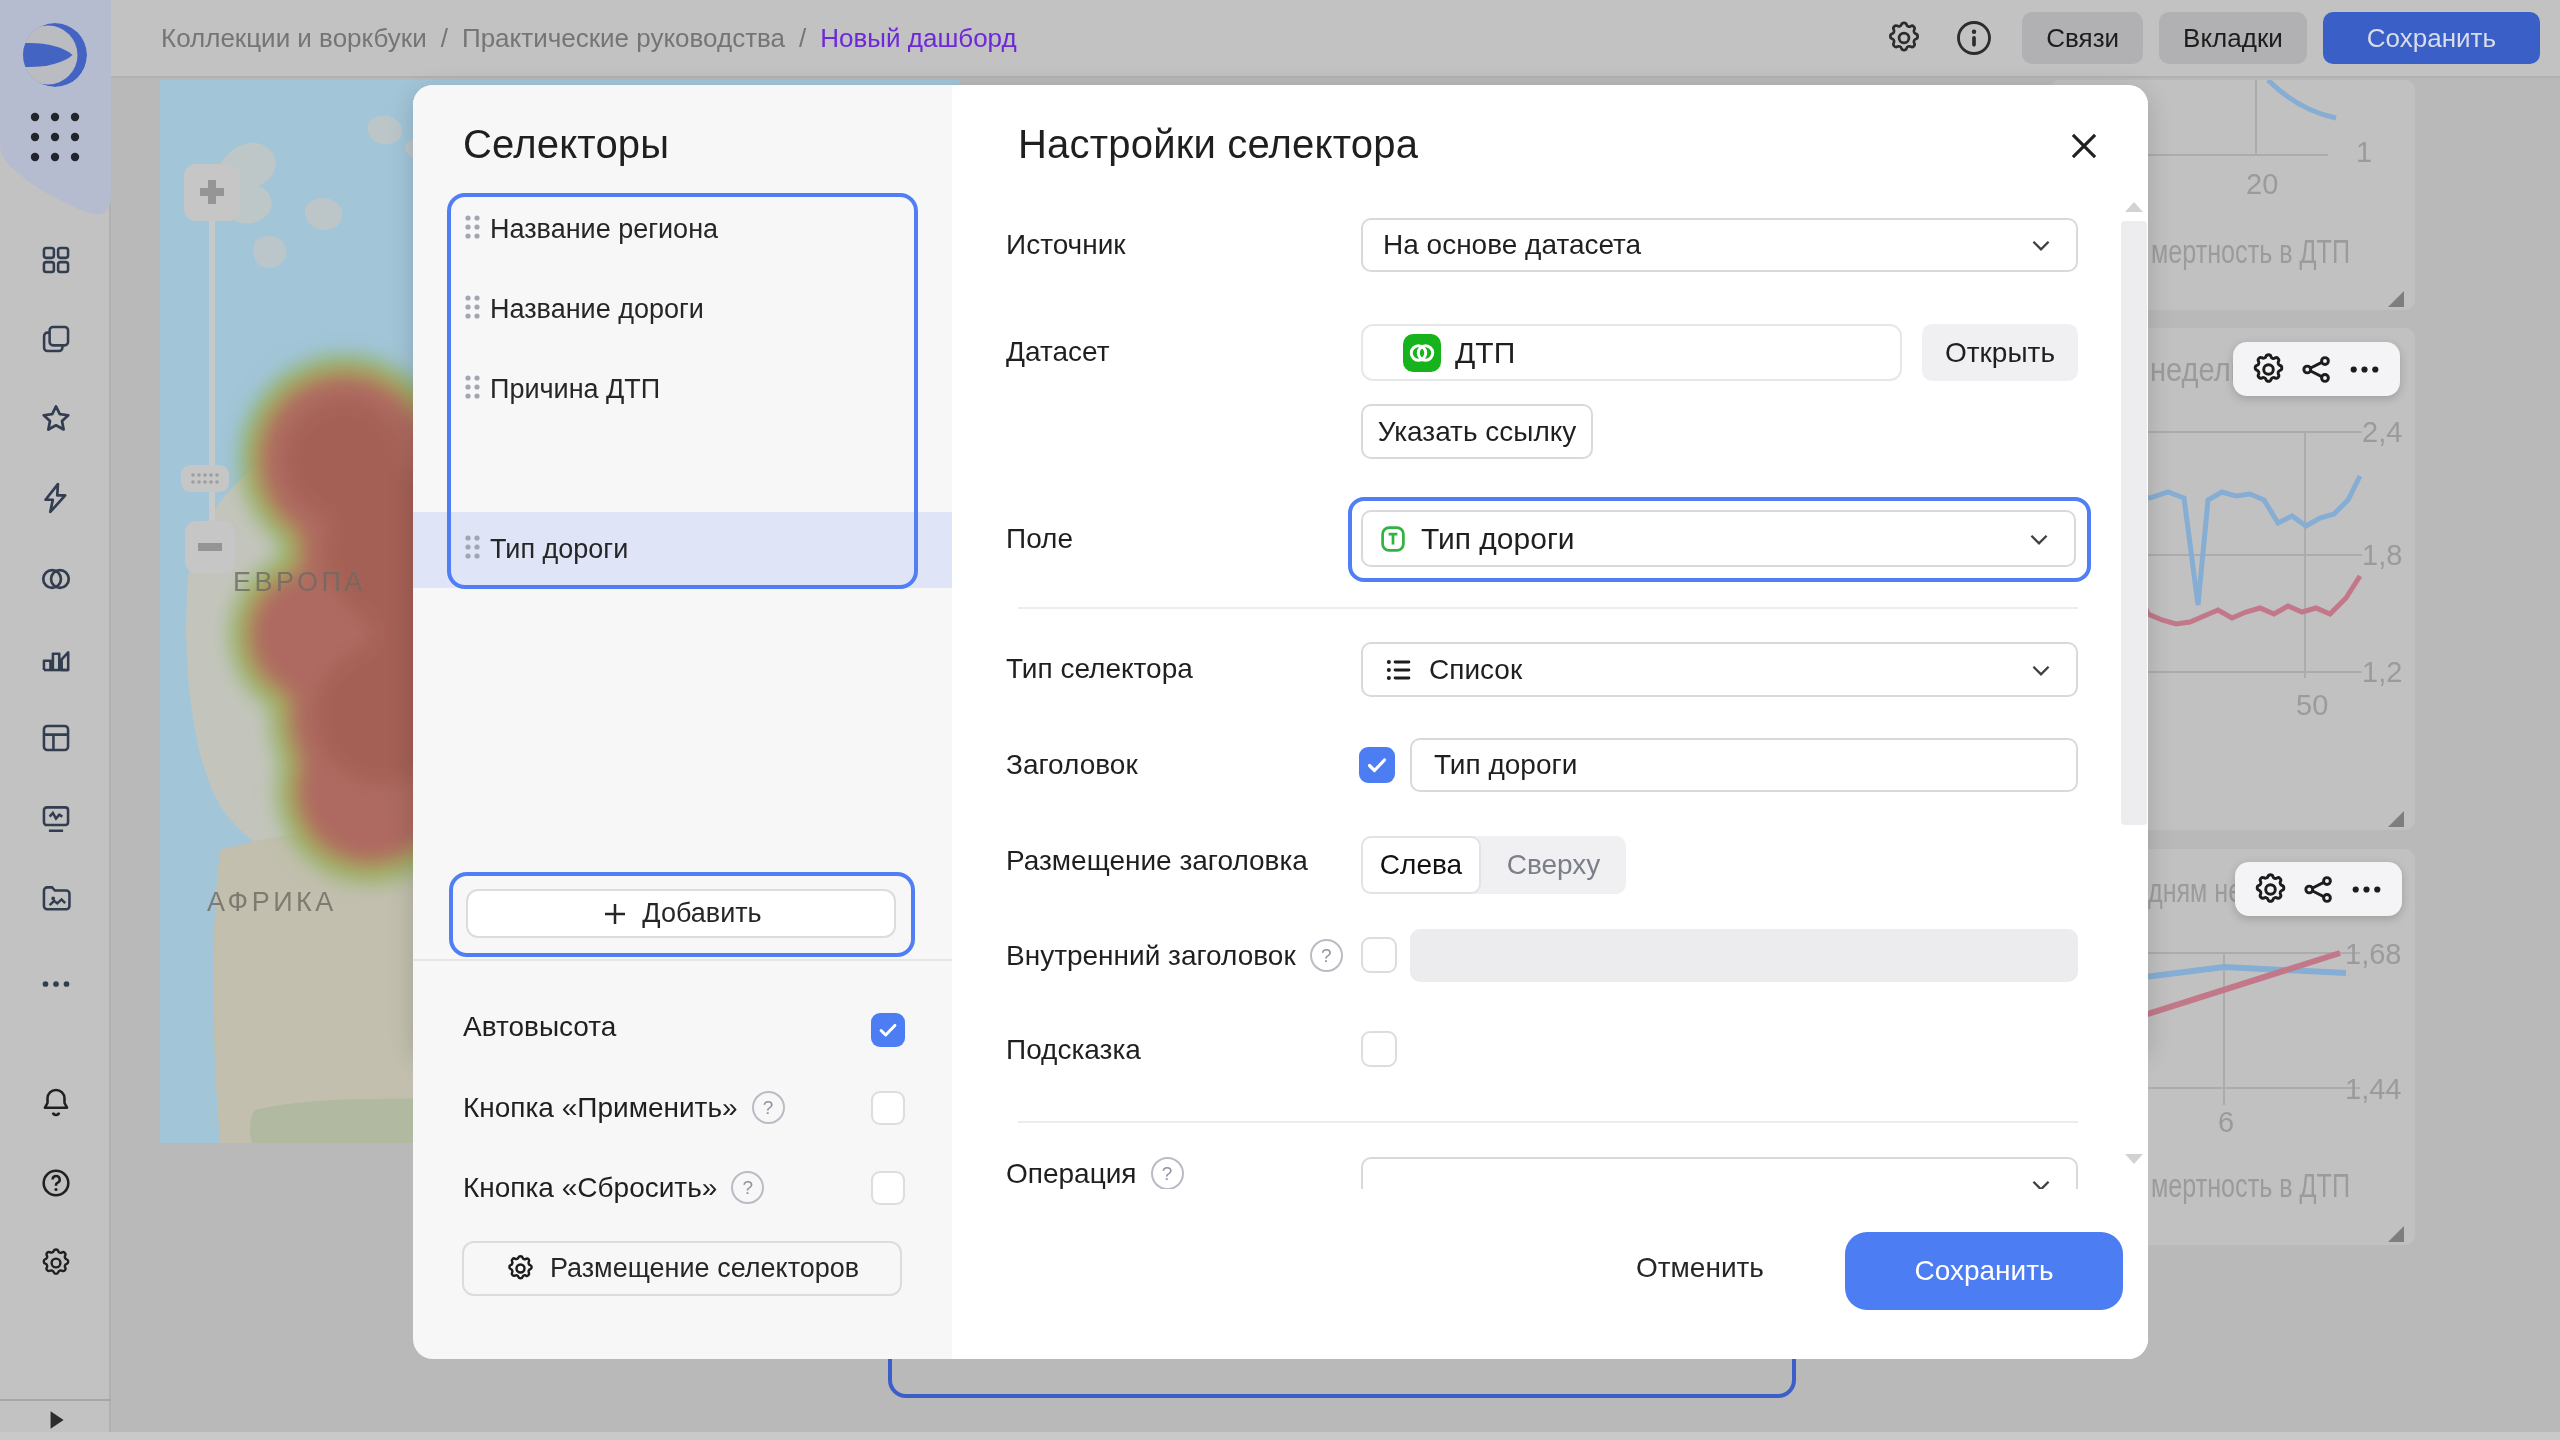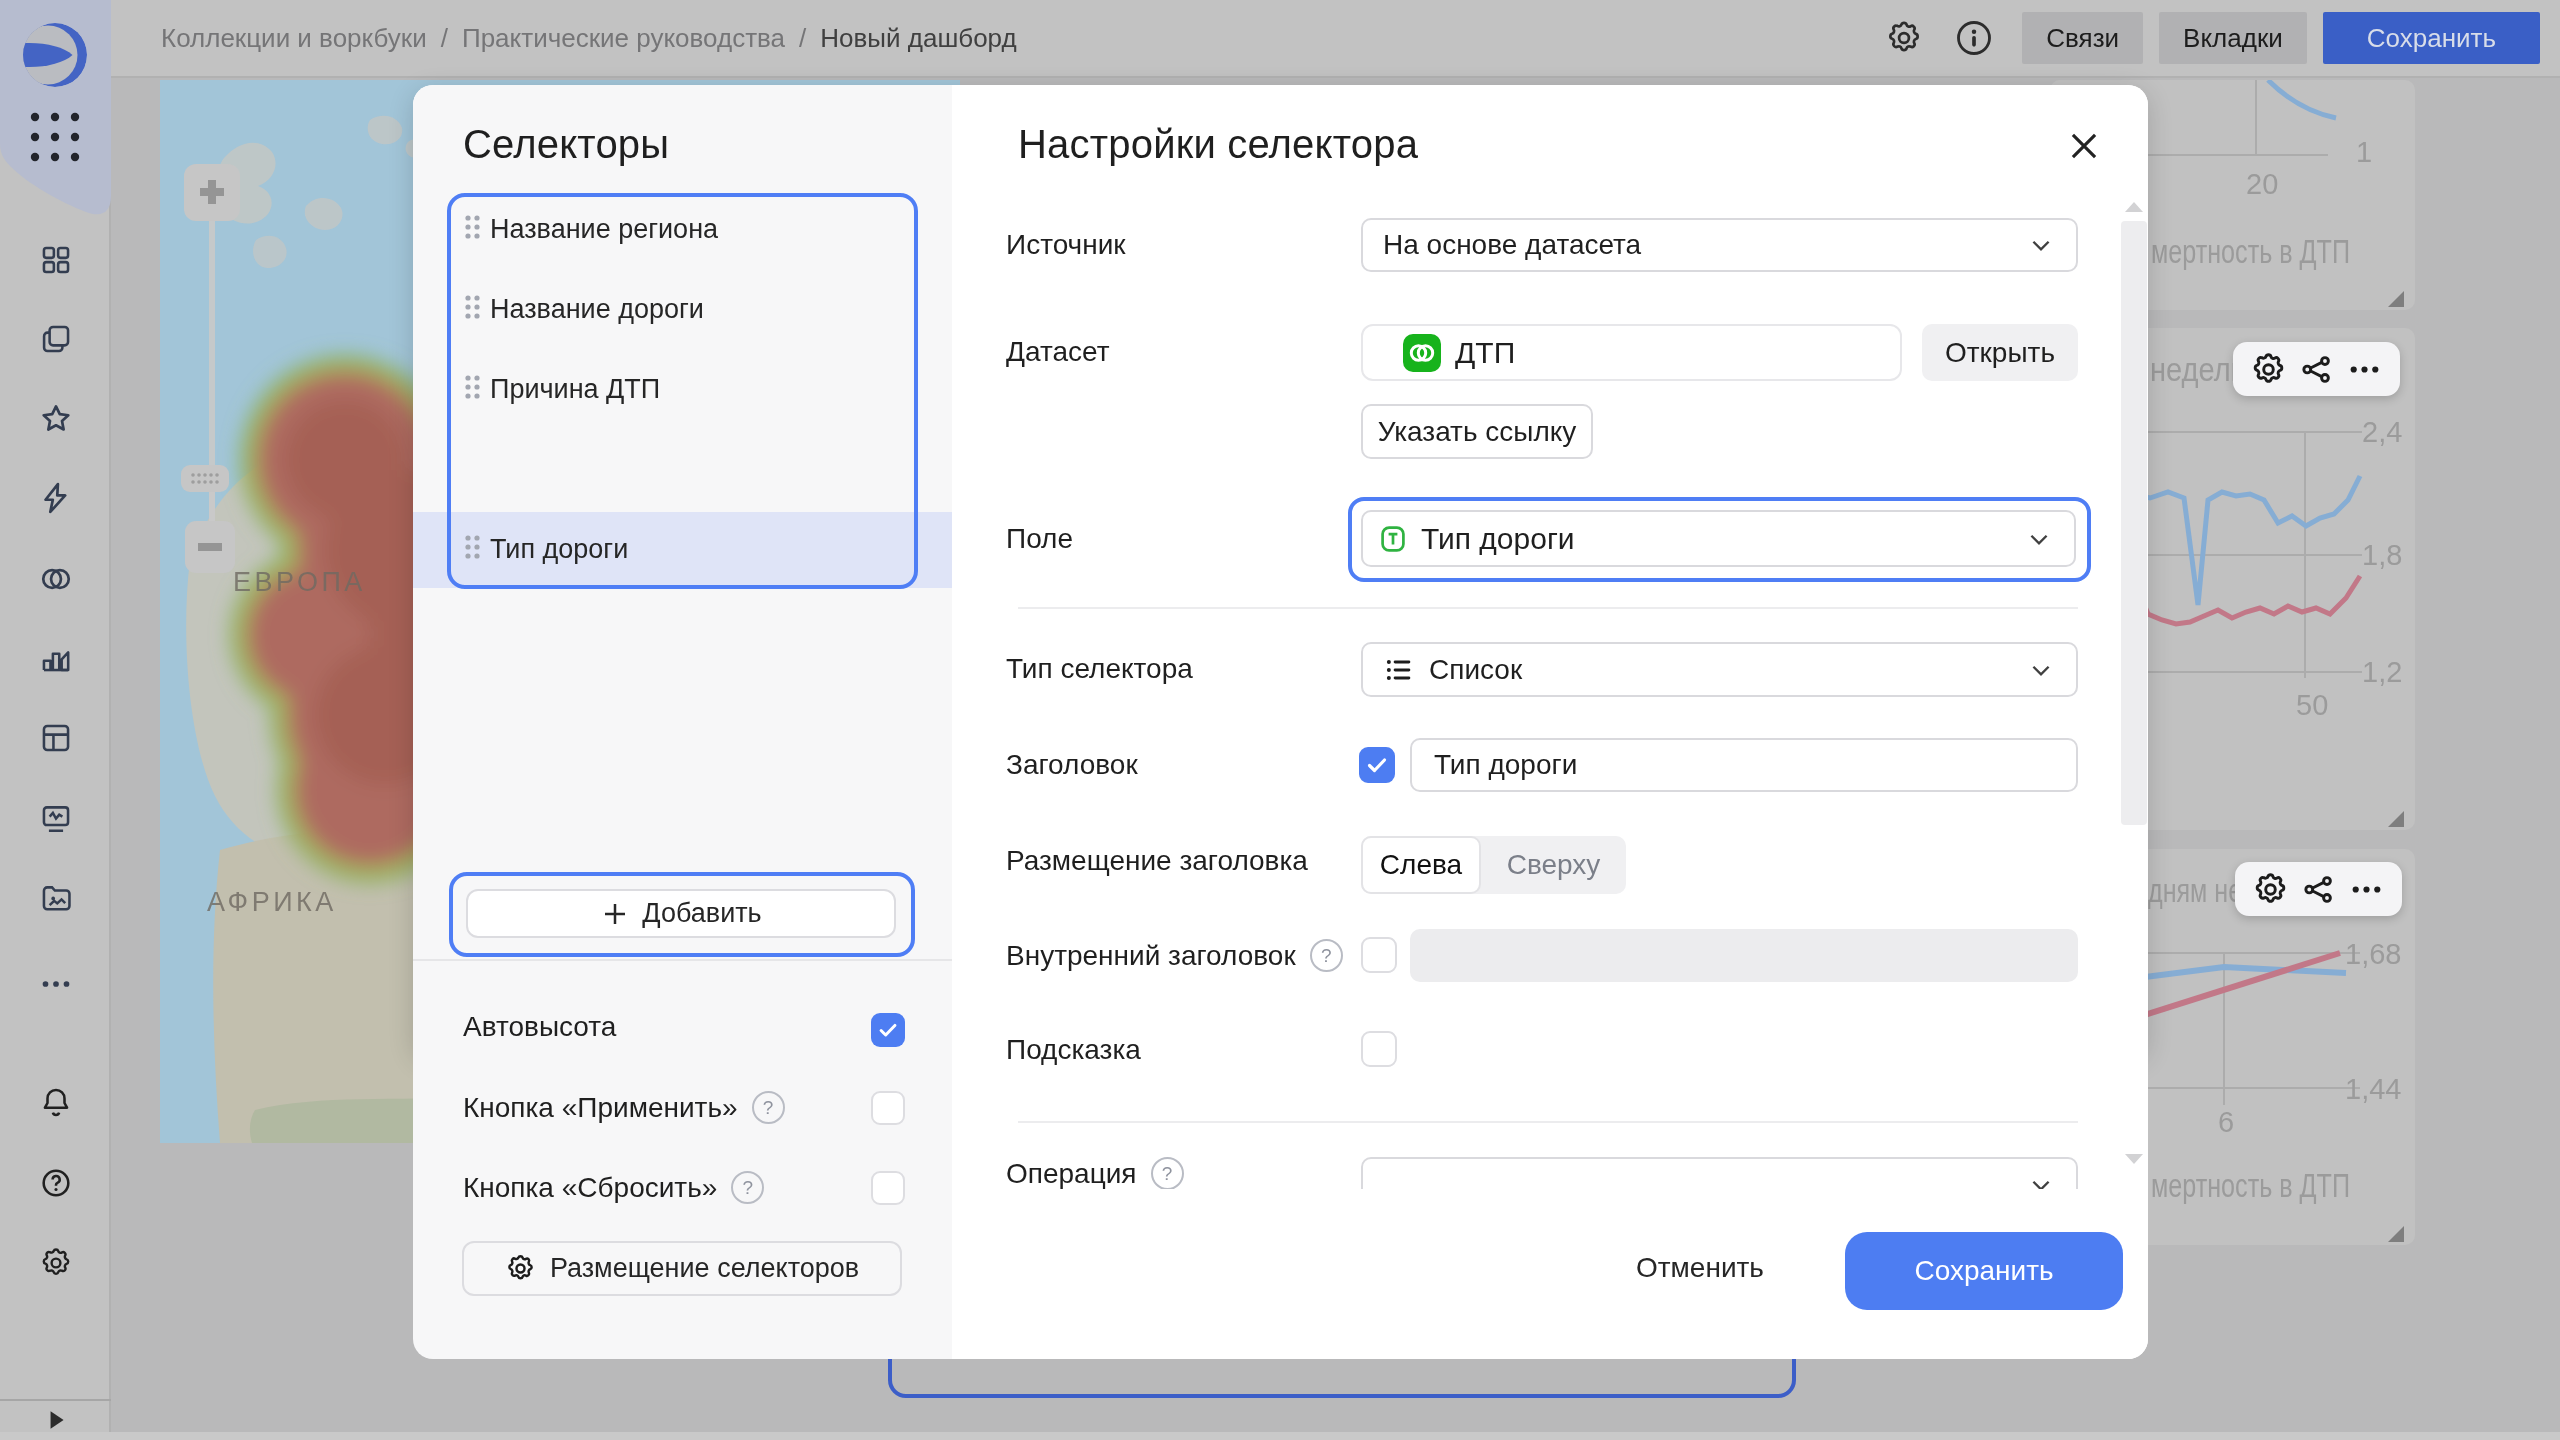--- a/index.html
+++ b/index.html
@@ -4,24 +4,24 @@
 <title>Dash</title>
 <style>
 *{margin:0;padding:0;box-sizing:border-box}
 html,body{width:2560px;height:1440px;overflow:hidden}
 body{font-family:"Liberation Sans",sans-serif;background:#fff;color:#1f1f1f}
 .stage{position:relative;width:2560px;height:1440px;overflow:hidden}
 .abs{position:absolute}
 
 .topbar{position:absolute;left:111px;top:0;right:0;height:78px;background:#c2c2c2;border-bottom:2px solid #b1b1b1}
 .crumbs{position:absolute;left:50px;top:0;height:76px;display:flex;align-items:center;font-size:26px;color:#757577;white-space:nowrap}
-.crumbs b{color:#404040;font-weight:400}
+.crumbs b{color:#6d28d9;font-weight:400}
 .crumbs .sl{margin:0 14px}
 .tb-right{position:absolute;right:20px;top:0;height:76px;display:flex;align-items:center;gap:16px}
-.tbtn{height:52px;border-radius:2px;display:flex;align-items:center;justify-content:center;font-size:26px;color:#1d1d1d;background:#b1b1b3;padding:0 24px}
+.tbtn{height:52px;border-radius:10px;display:flex;align-items:center;justify-content:center;font-size:26px;color:#1d1d1d;background:#b1b1b3;padding:0 24px}
 .tbtn.blue{background:#3a5fc6;color:#d8dde9;padding:0 44px}
 .tico{width:44px;height:44px;display:flex;align-items:center;justify-content:center;margin-right:10px}
 .sidebar{position:absolute;left:0;top:0;width:111px;height:1440px;background:#c2c2c2;border-right:2px solid #b1b1b1}
 .sb-cloud{position:absolute;left:0;top:0;width:111px;height:222px}
 .sb-icon{position:absolute;left:0;width:111px;display:flex;justify-content:center}
 .sb-div{position:absolute;left:0;top:1399px;width:111px;border-top:2px solid #a6a6a6}
 .content{position:absolute;left:111px;top:78px;right:0;bottom:0;background:#b9b9ba}
 .card{position:absolute;background:#c1c1c1;border-radius:10px}
 .mapw{position:absolute;left:160px;top:80px;width:800px;height:1063px;overflow:hidden;background:#a2c5d8}
 .bwidget{position:absolute;left:888px;top:1290px;width:908px;height:108px;border:4px solid #3c5ec8;border-radius:18px}

